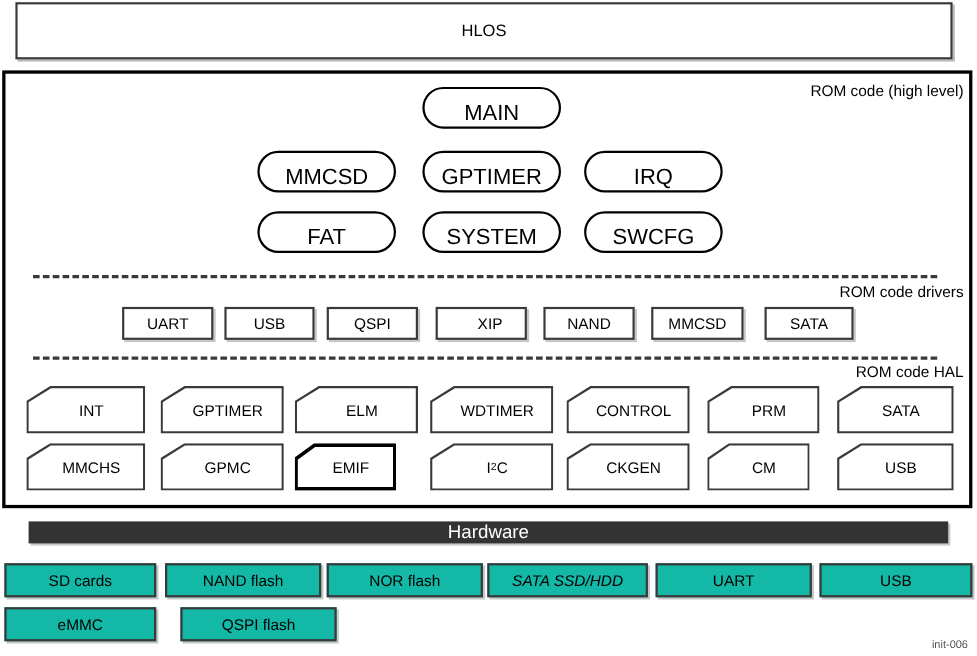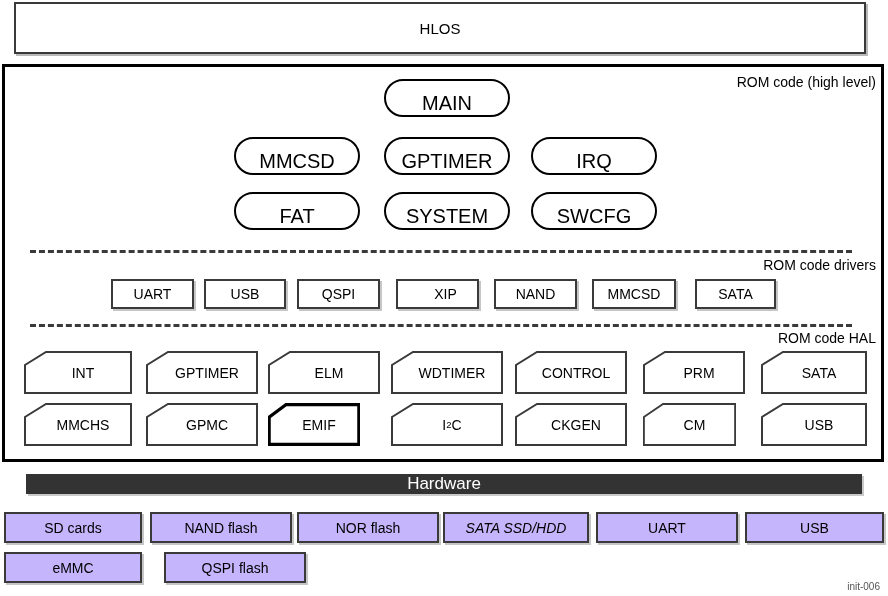--- a/index.html
+++ b/index.html
@@ -105,21 +105,21 @@
     background: #333333;
     color: #ffffff;
     display: flex; align-items: center; justify-content: center;
     font-size: 17px;
     box-shadow: 2px 2px 0 #c9c9c9;
   }
 
   
   .hw-box {
     border: 2px solid #3a3a3a;
-    background: #c4b5fd;
+    background: #14b8a6;
     box-shadow: 2px 2px 0 #c6c6c6;
     display: flex; align-items: center; justify-content: center;
     font-size: 14px;
     height: 31px;
   }
   .hw-row-1 { top: 512px; }
   .hw-row-2 { top: 552px; }
 
   
   #figure-caption {

